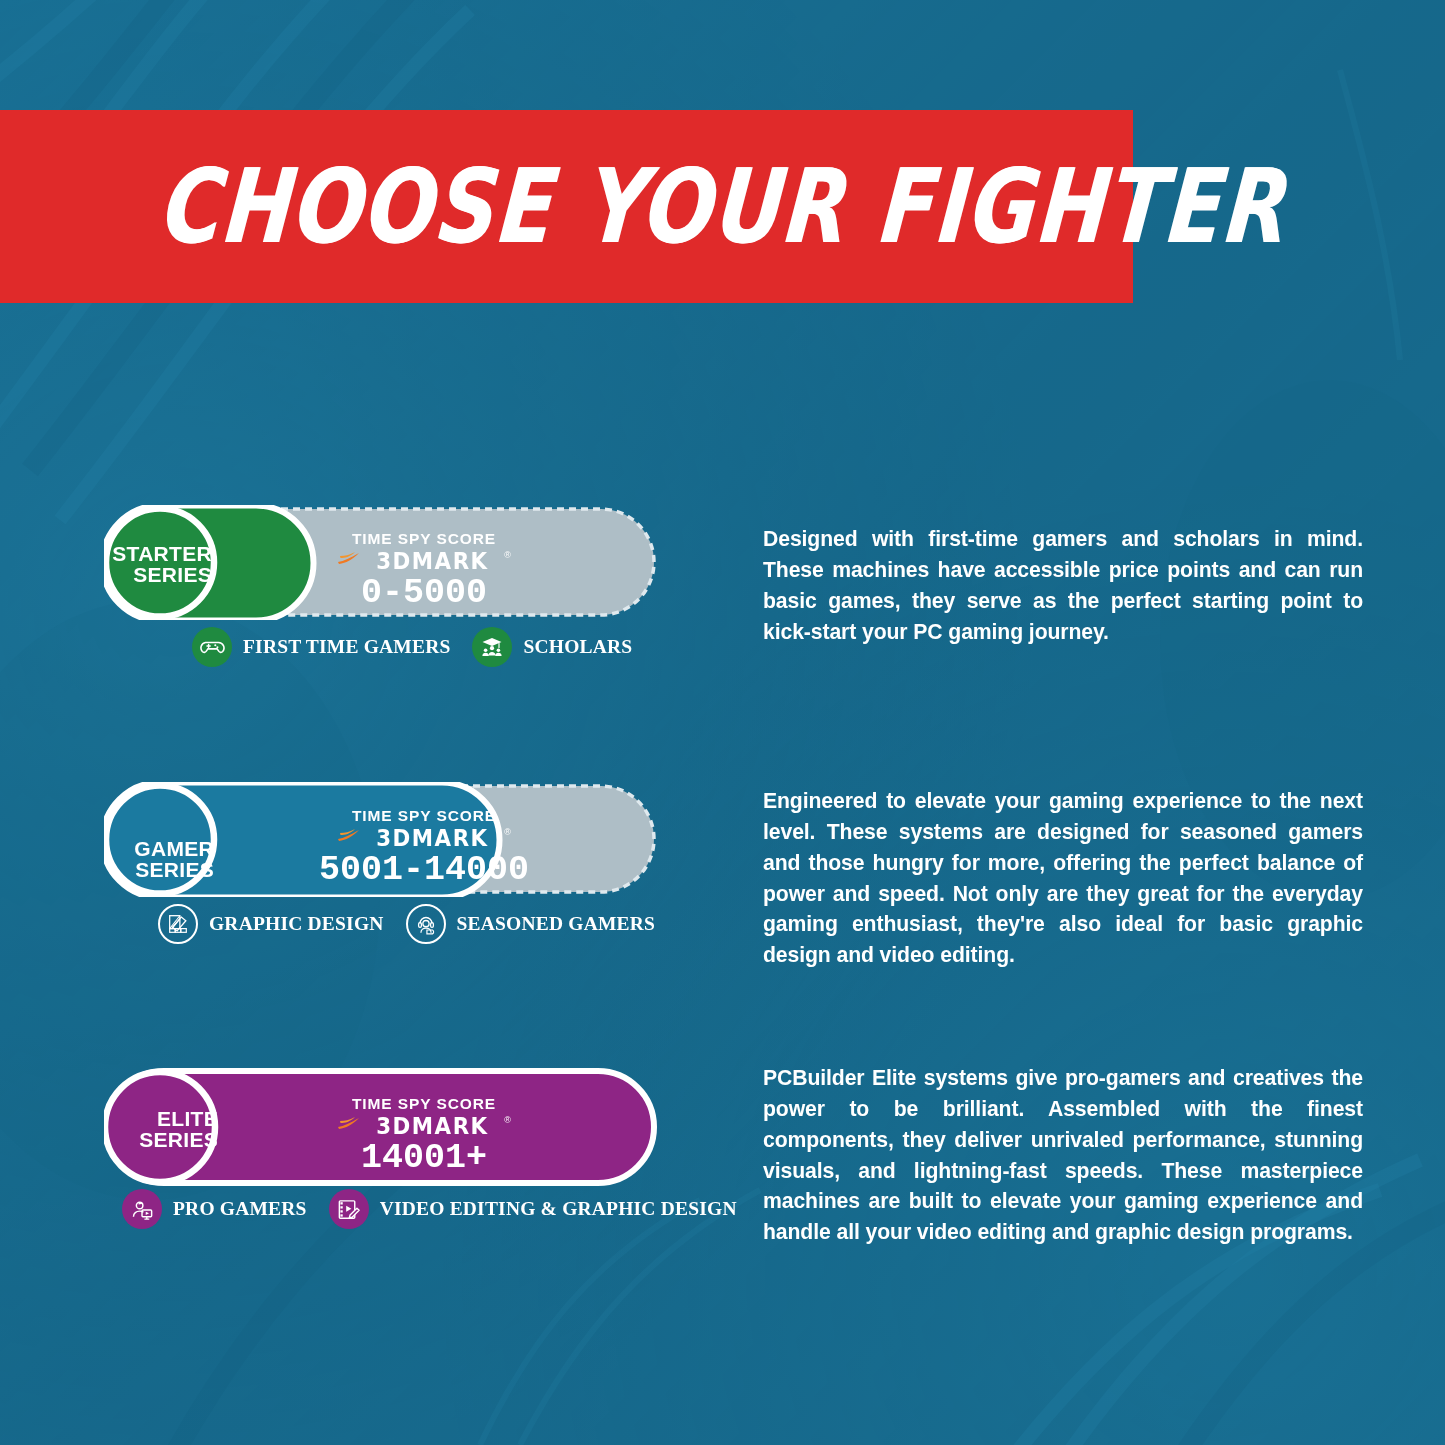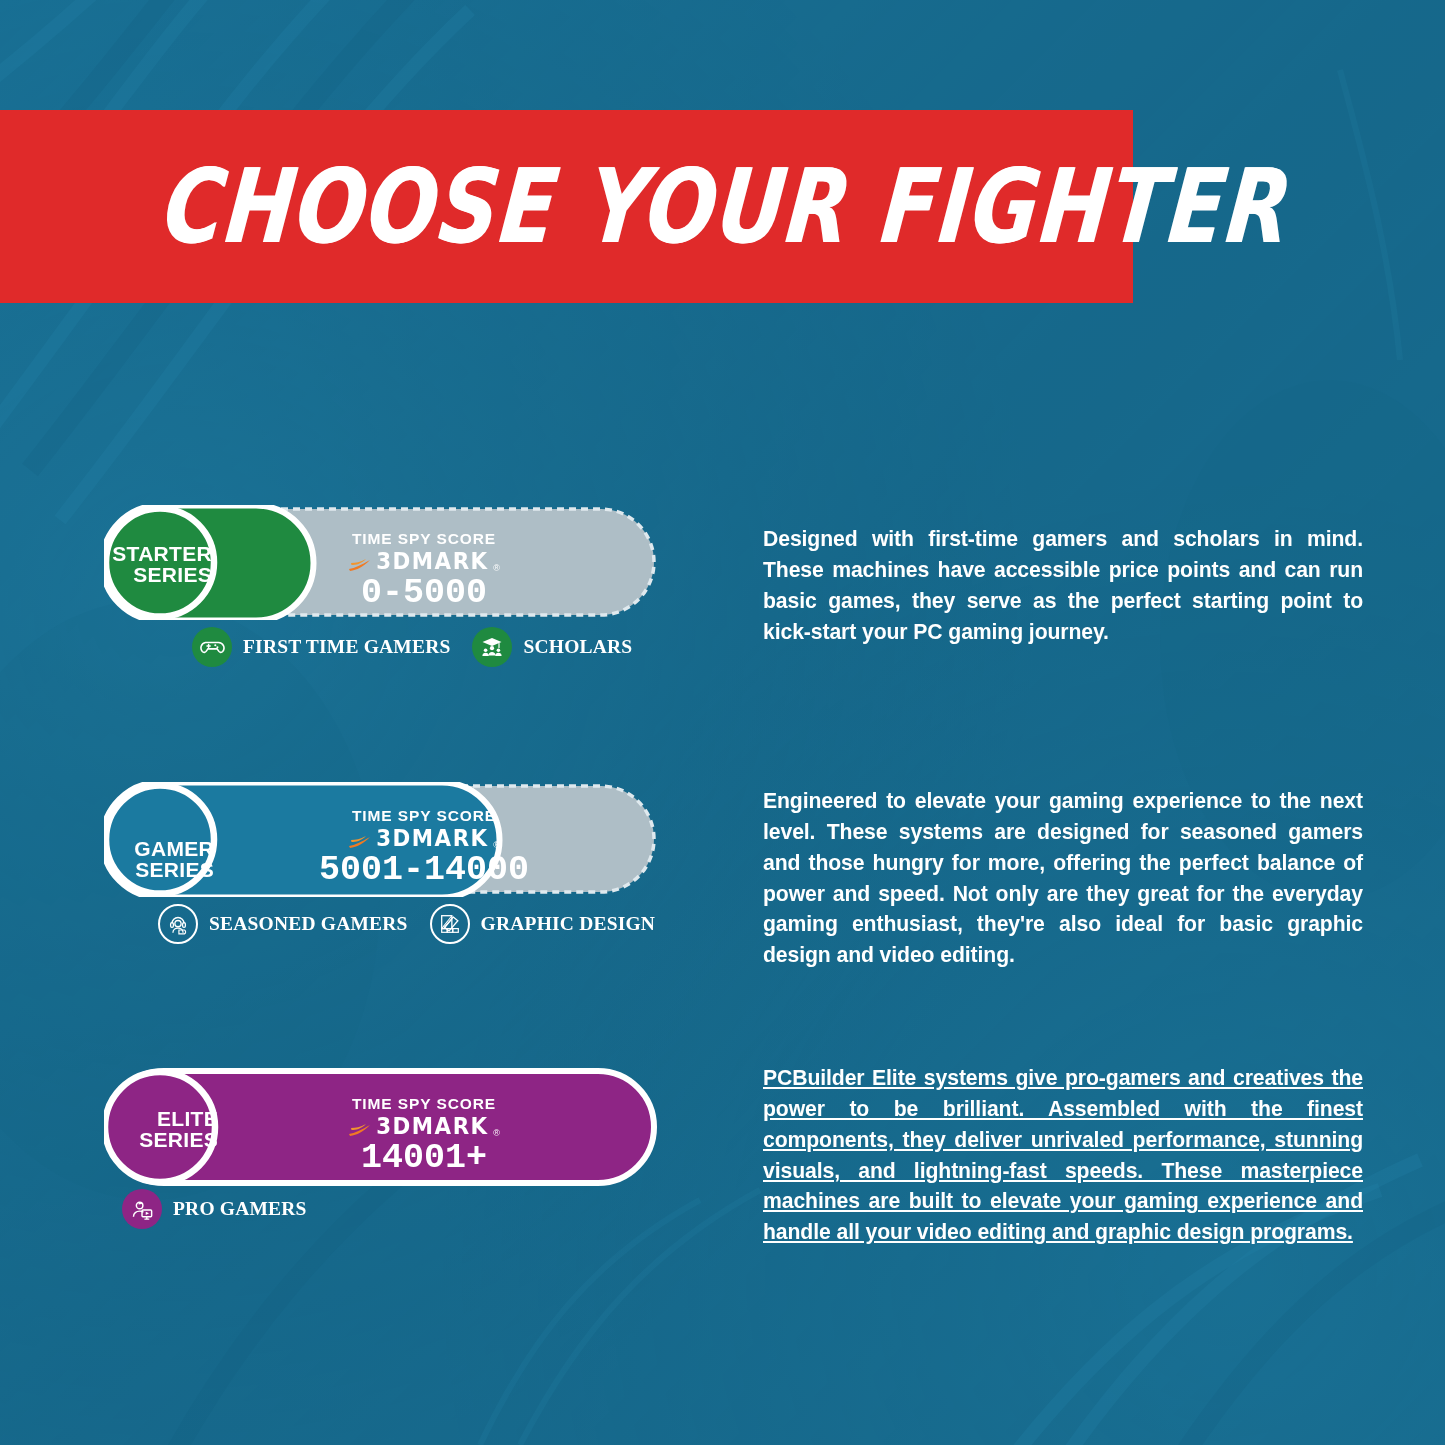--- a/index.html
+++ b/index.html
@@ -60,21 +60,21 @@
     line-height:1.0;letter-spacing:.3px;text-align:right;
     font-size:21px;
   }
   .score-block{
     position:absolute;z-index:9;color:#fff;text-align:center;
   }
   .score-head{
     font-size:15.5px;font-weight:bold;letter-spacing:.9px;line-height:1;
     margin-bottom:3px;
   }
-  .mark-row{display:flex;align-items:flex-end;justify-content:center;gap:0;margin-bottom:2px;}
+  .mark-row{display:flex;align-items:flex-start;justify-content:center;gap:11px;margin-bottom:2px;}
   .mark-word{
     font-size:23px;font-weight:bold;letter-spacing:1.6px;line-height:1;
     font-family:"DejaVu Sans", sans-serif;
     transform:scaleX(.93);
   }
   .mark-r{font-size:9px;vertical-align:super;letter-spacing:0;}
   .score-val{
     font-size:35px;font-weight:bold;line-height:1.05;letter-spacing:0px;
     font-family:Liberation Mono, monospace;
   }
@@ -244,43 +244,43 @@
       </svg>
       <span class="mark-word">3DMARK</span>
       <span class="mark-r">®</span>
     </div>
     <div class="score-val">5001-14000</div>
   </div>
   <div class="chips" style="left:54px;top:122px;">
     <div class="chip">
       <div class="chip-ico" style="background:transparent;border:2.5px solid #ffffff;">
         <svg width="24" height="24" viewBox="0 0 26 26">
-          <path d="M6.5,12.5 a6.5,6.5 0 0 1 13,0" fill="none" stroke="#fff" stroke-width="1.5"></path>
-          <rect x="5" y="11.5" width="3" height="5.2" rx="1.4" fill="none" stroke="#fff" stroke-width="1.4"></rect>
-          <rect x="18" y="11.5" width="3" height="5.2" rx="1.4" fill="none" stroke="#fff" stroke-width="1.4"></rect>
-          <circle cx="13" cy="12.6" r="3.4" fill="none" stroke="#fff" stroke-width="1.4"></circle>
-          <path d="M7.5,22.5 c0,-3.2 2.6,-5 5.5,-5 s5.5,1.8 5.5,5" fill="none" stroke="#fff" stroke-width="1.4"></path>
-          <path d="M14,19.5 h6 a2.4,2.4 0 0 1 0,4.2 h-6 z" fill="none" stroke="#fff" stroke-width="1.3"></path>
-        </svg>
-      </div>
-      <div class="chip-txt">SEASONED GAMERS</div>
-    </div>
-    <div class="chip">
-      <div class="chip-ico" style="background:transparent;border:2.5px solid #ffffff;">
-        <svg width="24" height="24" viewBox="0 0 26 26">
           <rect x="4" y="4" width="11" height="14" fill="none" stroke="#fff" stroke-width="1.4"></rect>
           <path d="M4,18 l11,-14" stroke="#fff" stroke-width="1.1"></path>
           <path d="M6.5,18 l8.5,-10.5" stroke="#fff" stroke-width="1.1"></path>
           <path d="M16.5,5.5 l5,4 l-9.5,11 l-5,-4 z" fill="none" stroke="#fff" stroke-width="1.4"></path>
           <rect x="4" y="18" width="6" height="4" fill="none" stroke="#fff" stroke-width="1.3"></rect>
           <rect x="10" y="18" width="6" height="4" fill="none" stroke="#fff" stroke-width="1.3"></rect>
           <rect x="16" y="18" width="6" height="4" fill="none" stroke="#fff" stroke-width="1.3"></rect>
         </svg>
       </div>
       <div class="chip-txt">GRAPHIC DESIGN</div>
+    </div>
+    <div class="chip">
+      <div class="chip-ico" style="background:transparent;border:2.5px solid #ffffff;">
+        <svg width="24" height="24" viewBox="0 0 26 26">
+          <path d="M6.5,12.5 a6.5,6.5 0 0 1 13,0" fill="none" stroke="#fff" stroke-width="1.5"></path>
+          <rect x="5" y="11.5" width="3" height="5.2" rx="1.4" fill="none" stroke="#fff" stroke-width="1.4"></rect>
+          <rect x="18" y="11.5" width="3" height="5.2" rx="1.4" fill="none" stroke="#fff" stroke-width="1.4"></rect>
+          <circle cx="13" cy="12.6" r="3.4" fill="none" stroke="#fff" stroke-width="1.4"></circle>
+          <path d="M7.5,22.5 c0,-3.2 2.6,-5 5.5,-5 s5.5,1.8 5.5,5" fill="none" stroke="#fff" stroke-width="1.4"></path>
+          <path d="M14,19.5 h6 a2.4,2.4 0 0 1 0,4.2 h-6 z" fill="none" stroke="#fff" stroke-width="1.3"></path>
+        </svg>
+      </div>
+      <div class="chip-txt">SEASONED GAMERS</div>
     </div>
   </div>
 </div>
 
 <div class="copy" style="top:786px;">Engineered to elevate your gaming experience to the next level. These systems are designed for seasoned gamers and those hungry for more, offering the perfect balance of power and speed. Not only are they great for the everyday gaming enthusiast, they're also ideal for basic graphic design and video editing.</div>
 
 <div class="row" id="row-elite" style="left:104px;top:1068px;width:560px;height:180px;">
   <svg width="560" height="118" viewBox="0 0 560 118">
     <rect x="4" y="3" width="546" height="112" rx="56" fill="#8e2585" stroke="#ffffff" stroke-width="6"></rect>
     <circle cx="56" cy="59" r="55" fill="#8e2585" stroke="#ffffff" stroke-width="6.5"></circle>
@@ -308,16 +308,32 @@
           <circle cx="10" cy="8.8" r="3.4" fill="none" stroke="#fff" stroke-width="1.5"></circle>
           <path d="M9,5.6 a3.6,3.6 0 0 1 4.4,1.5 l-4.4,0.6 z" fill="#fff"></path>
           <path d="M3.6,20.5 c0,-3.6 2.9,-5.8 6.4,-5.8 c1.5,0 2.9,0.4 4,1.1" fill="none" stroke="#fff" stroke-width="1.5"></path>
           <rect x="12.5" y="13.5" width="10" height="7" rx="1" fill="none" stroke="#fff" stroke-width="1.5"></rect>
           <path d="M15.5,23 h4 M17.5,20.5 v2.5" stroke="#fff" stroke-width="1.4" stroke-linecap="round"></path>
           <path d="M16.4,15.4 l3.4,1.6 l-3.4,1.6 z" fill="#fff"></path>
         </svg>
       </div>
       <div class="chip-txt">PRO GAMERS</div>
     </div>
-  </div>
-</div>
-
-<div class="copy" style="top:1063px;text-decoration:underline;">PCBuilder Elite systems give pro-gamers and creatives the power to be brilliant. Assembled with the finest components, they deliver unrivaled performance, stunning visuals, and lightning-fast speeds. These masterpiece machines are built to elevate your gaming experience and handle all your video editing and graphic design programs.</div>
+    <div class="chip">
+      <div class="chip-ico" style="background:#8e2585;">
+        <svg width="25" height="25" viewBox="0 0 26 26">
+          <rect x="3.5" y="4" width="16" height="18" rx="1" fill="none" stroke="#fff" stroke-width="1.5"></rect>
+          <g fill="#fff">
+            <rect x="4.6" y="5.4" width="2.4" height="2.4"></rect>
+            <rect x="4.6" y="9.6" width="2.4" height="2.4"></rect>
+            <rect x="4.6" y="13.8" width="2.4" height="2.4"></rect>
+            <rect x="4.6" y="18" width="2.4" height="2.4"></rect>
+          </g>
+          <path d="M10.6,9 l5.4,3.2 l-5.4,3.2 z" fill="#fff"></path>
+          <path d="M21.8,11.6 l2.2,2.2 l-7.2,7.2 l-3,0.8 l0.8,-3 z" fill="#8e2585" stroke="#fff" stroke-width="1.5" stroke-linejoin="round"></path>
+        </svg>
+      </div>
+      <div class="chip-txt">VIDEO EDITING &amp; GRAPHIC DESIGN</div>
+    </div>
+  </div>
+</div>
+
+<div class="copy" style="top:1063px;">PCBuilder Elite systems give pro-gamers and creatives the power to be brilliant. Assembled with the finest components, they deliver unrivaled performance, stunning visuals, and lightning-fast speeds. These masterpiece machines are built to elevate your gaming experience and handle all your video editing and graphic design programs.</div>
 
 </body></html>

